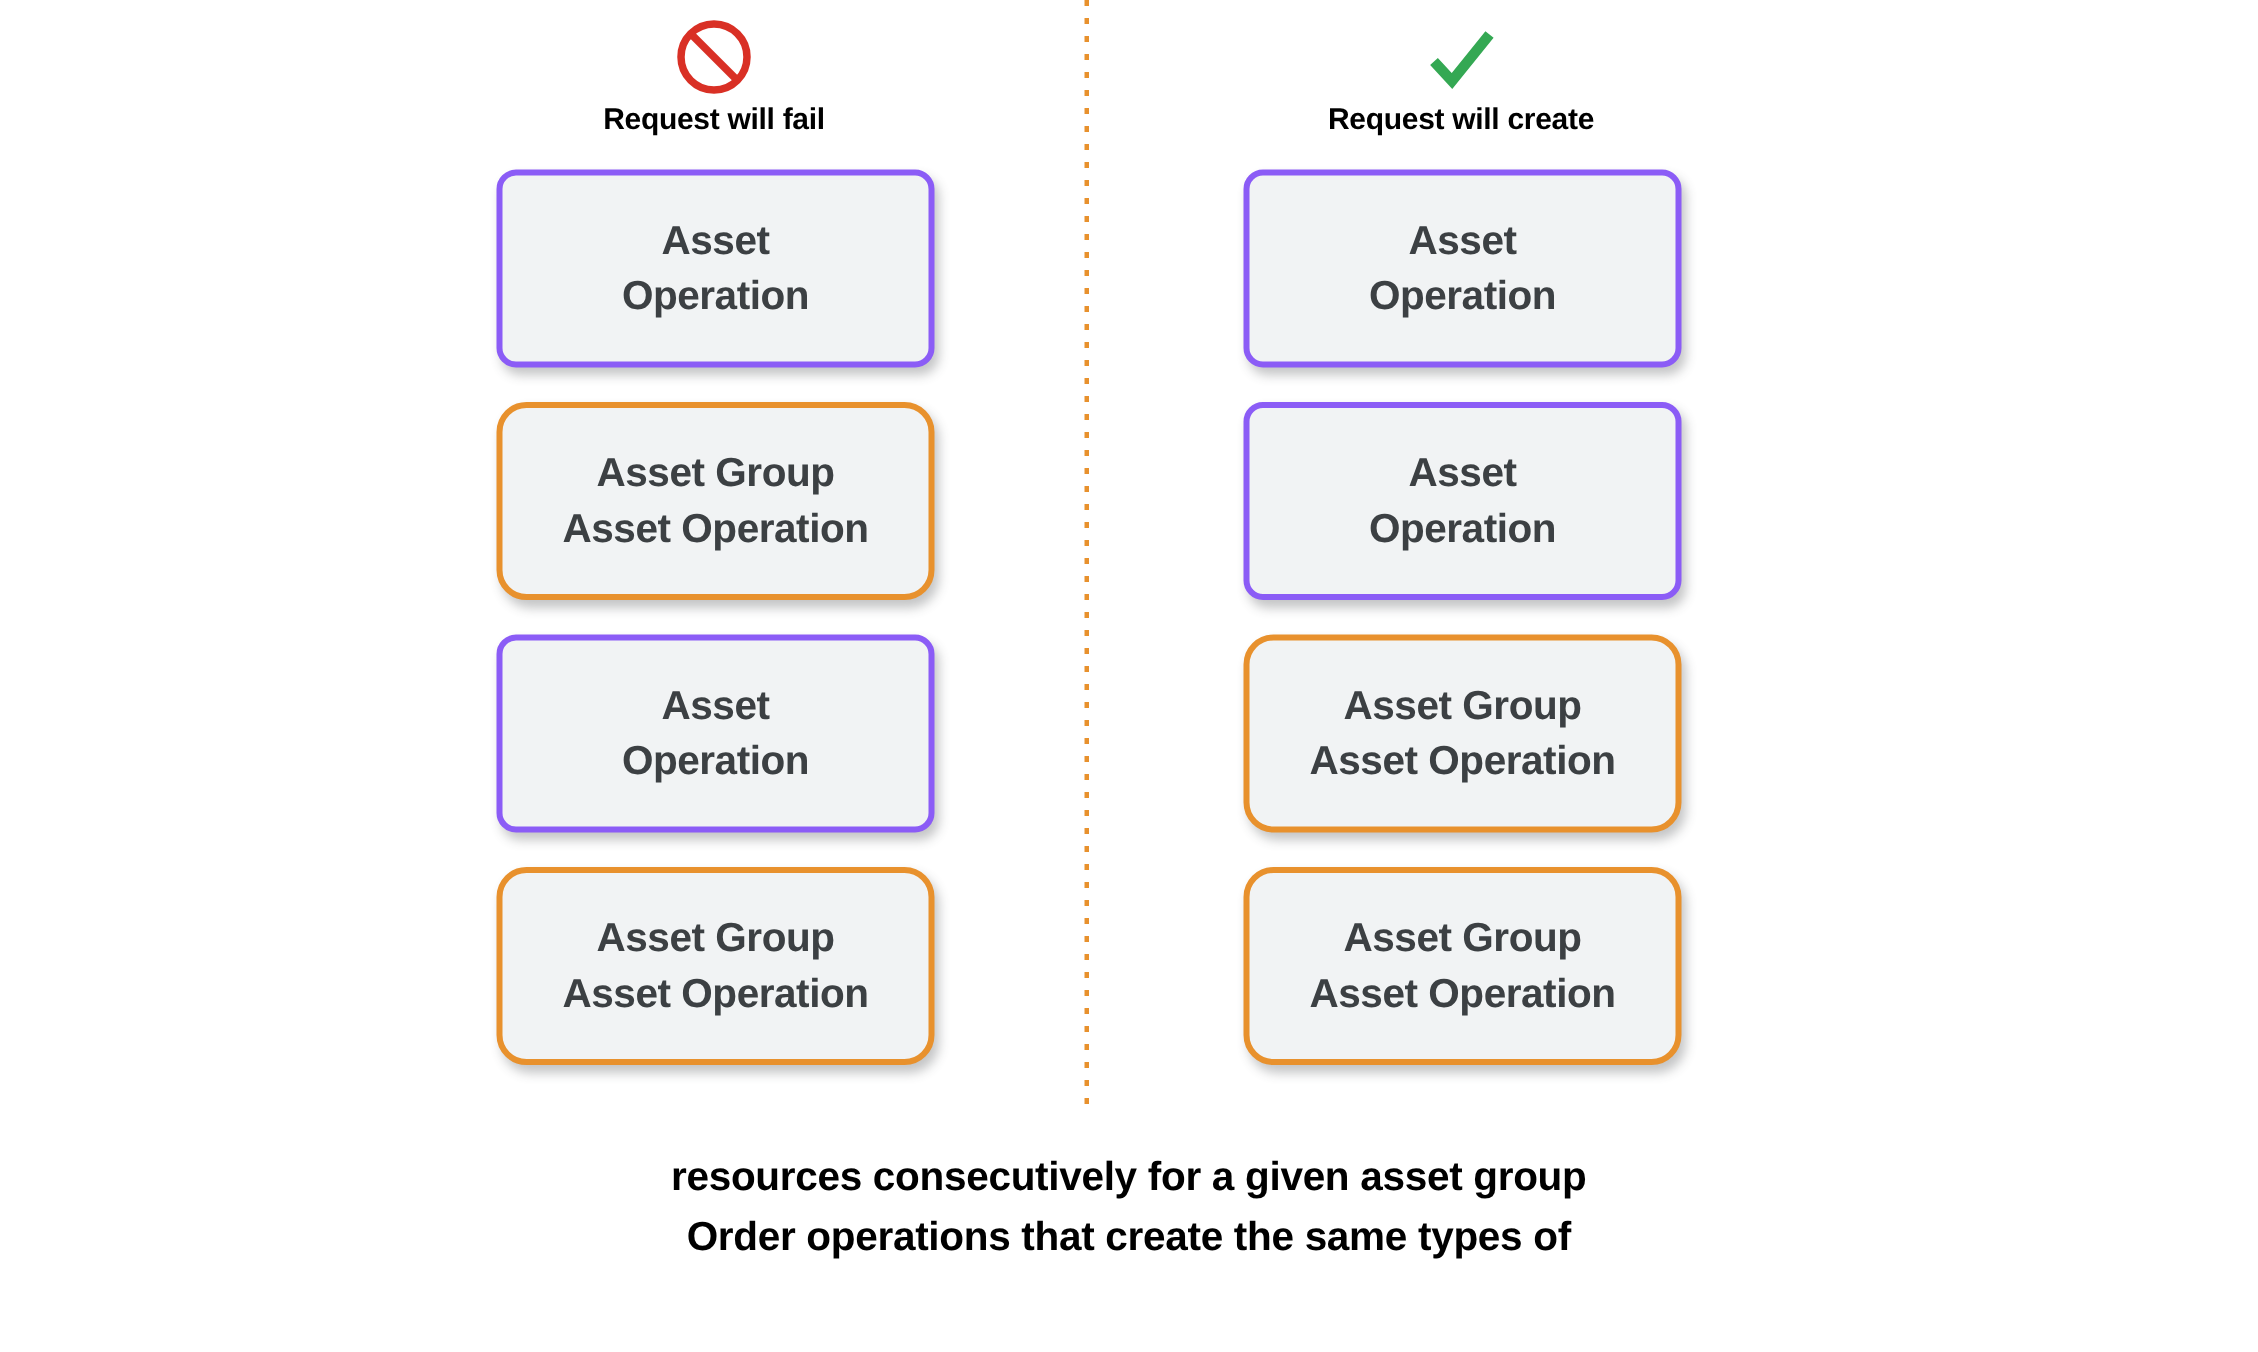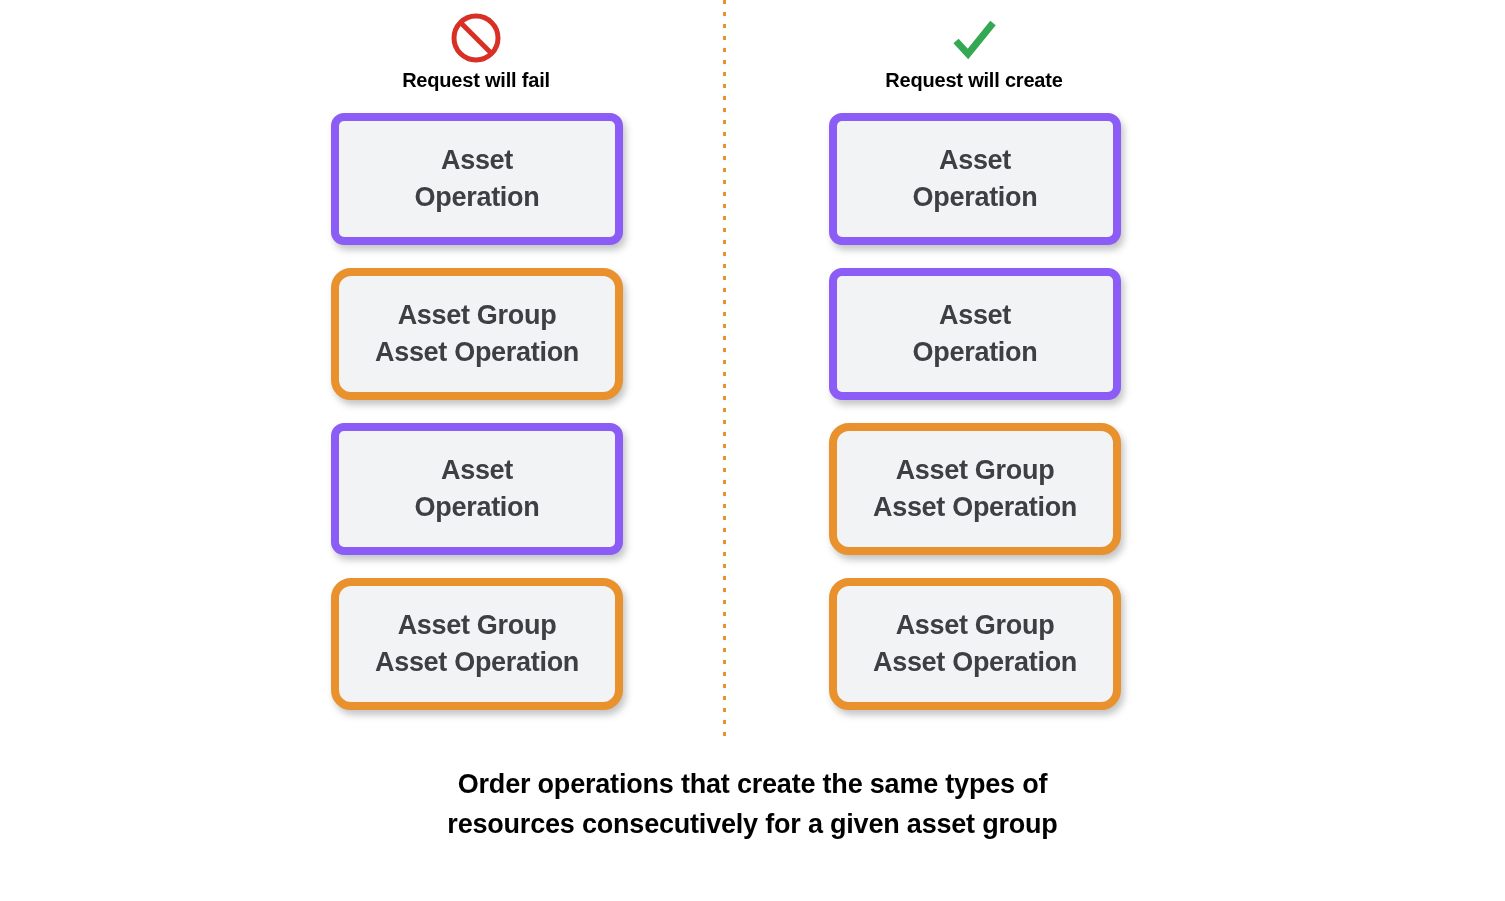--- a/index.html
+++ b/index.html
@@ -79,21 +79,21 @@
     left: 35px;
     width: 292px;
   }
   .box {
     box-sizing: border-box;
     width: 292px;
     height: 132px;
     margin-bottom: 23px;
     border-radius: 13px;
     background: #f1f3f4;
-    border: 8px solid #8b5cf6;
+    border: 4px solid #8b5cf6;
     box-shadow: 3px 5px 7px rgba(60,64,67,0.30);
     display: flex;
     flex-direction: column;
     align-items: center;
     justify-content: center;
     text-align: center;
   }
   .box.orange { border-color: #e8912d; border-radius: 20px; }
   .box-line {
     font-size: 27px;
@@ -181,17 +181,17 @@
         <div class="box-line">Asset Operation</div>
       </div>
       <div class="box orange">
         <div class="box-line">Asset Group</div>
         <div class="box-line">Asset Operation</div>
       </div>
     </div>
   </div>
 
   <div class="caption">
+    <div>resources consecutively for a given asset group</div>
     <div>Order operations that create the same types of</div>
-    <div>resources consecutively for a given asset group</div>
   </div>
 
 </div>
 
 </body></html>

